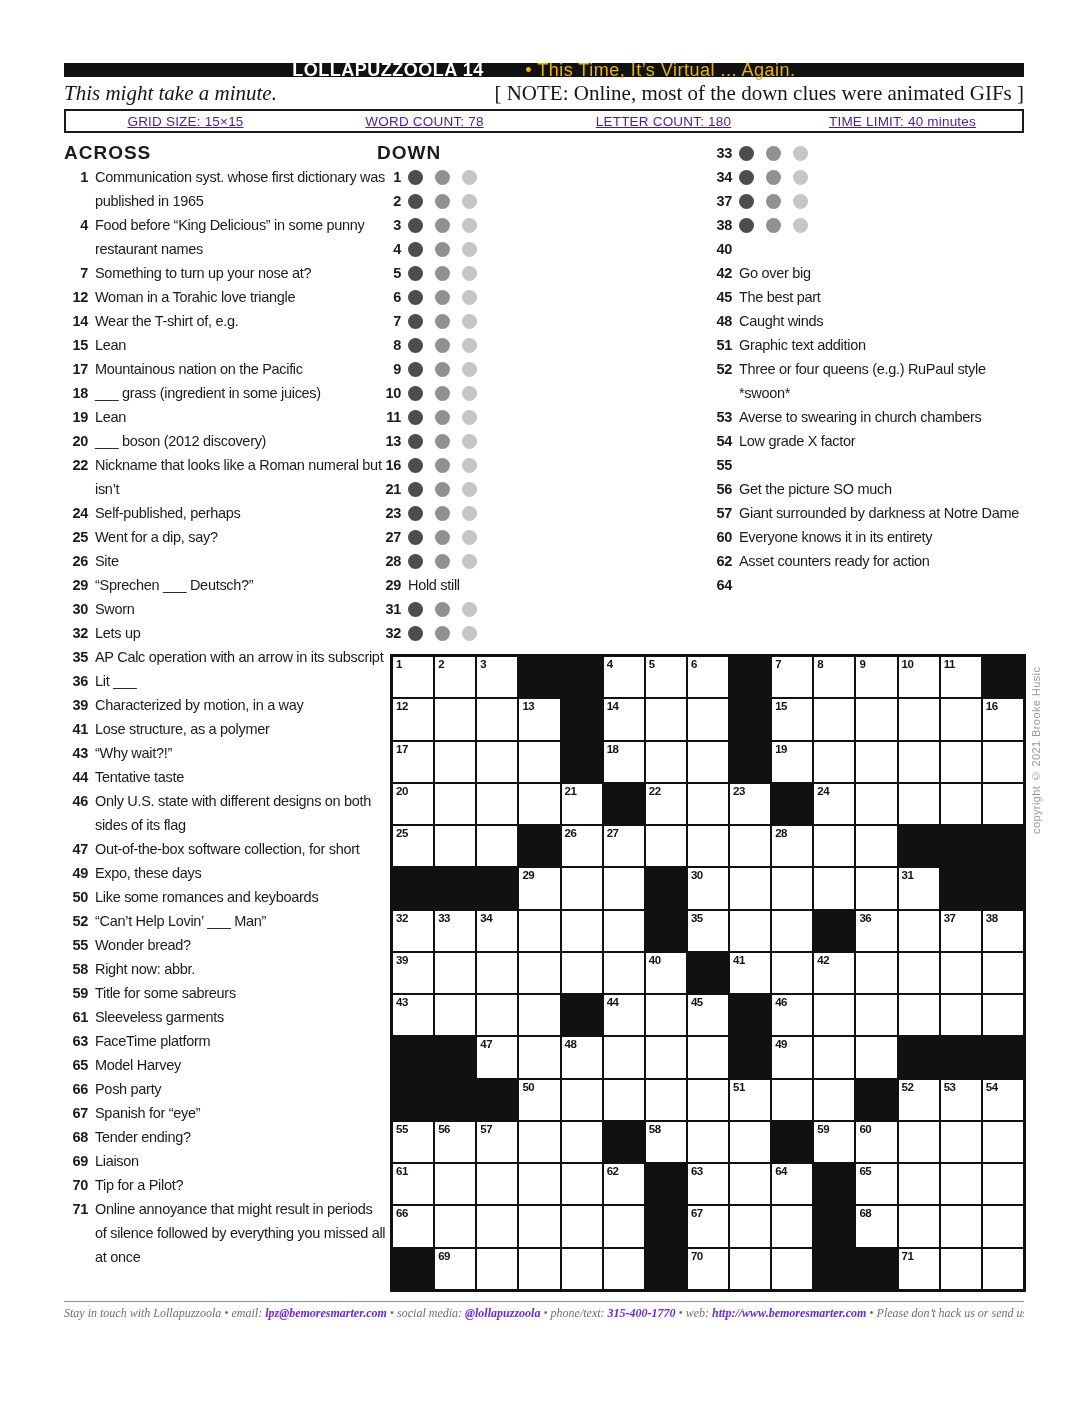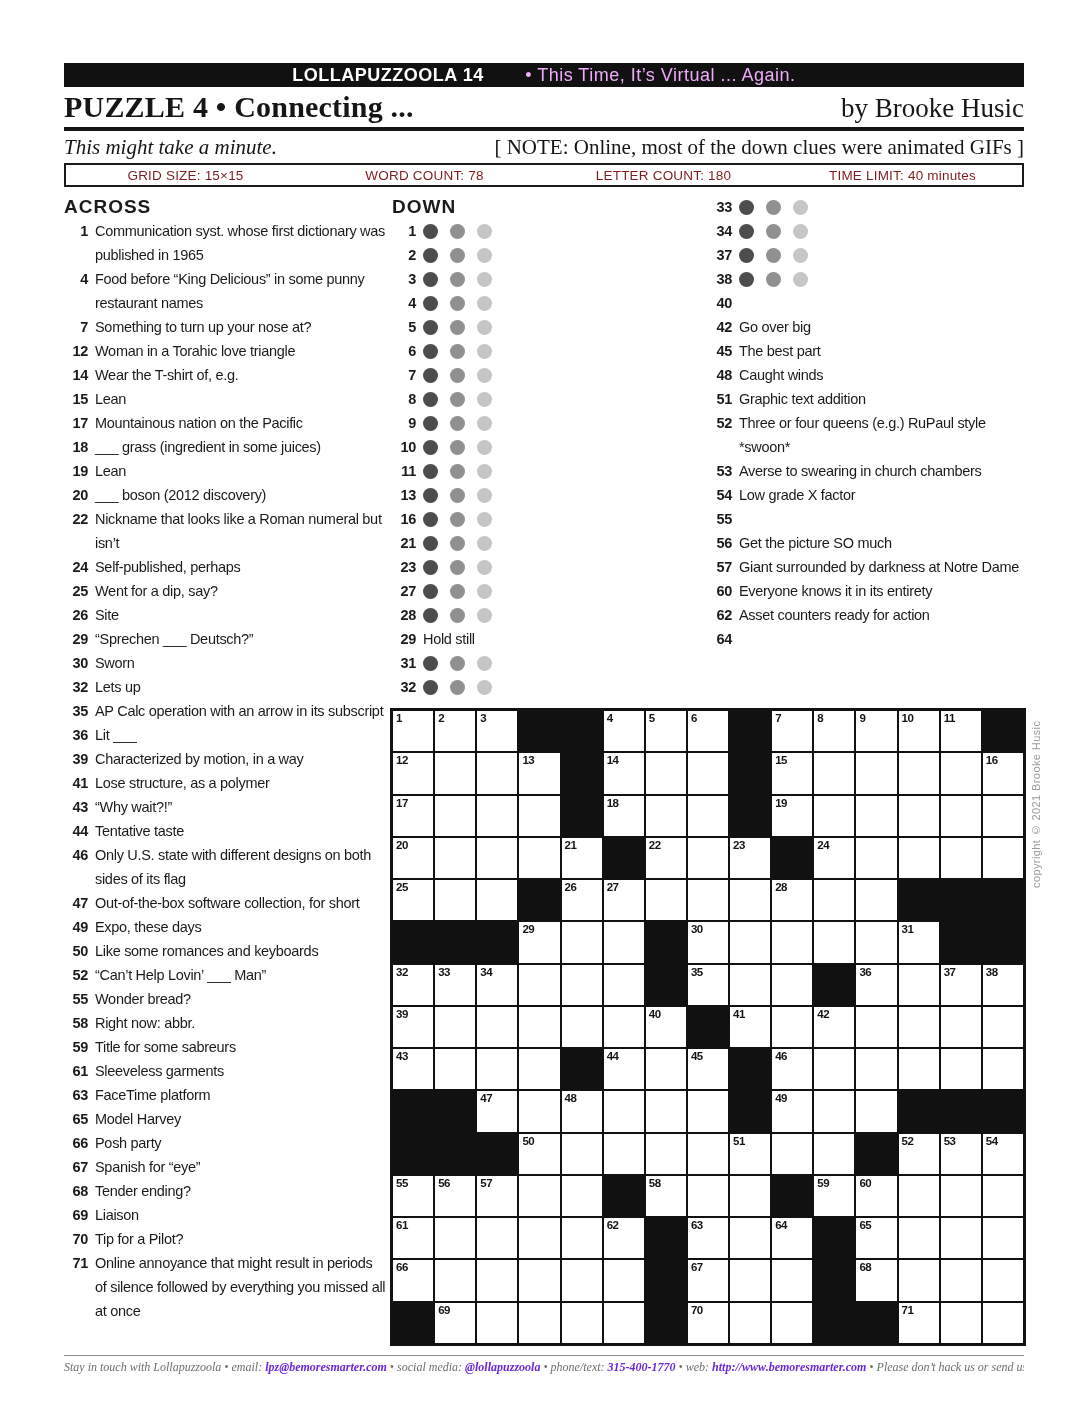--- a/index.html
+++ b/index.html
@@ -1,43 +1,43 @@
 <!DOCTYPE html>
 <html style="--dot-dark: #4d4d4d; --dot-mid: #909090; --dot-light: #c6c6c6; --ink: #111111;"><head>
 <meta charset="utf-8">
 <style>
   * { margin:0; padding:0; box-sizing:border-box; }
   html,body { width:1088px; height:1408px; background:#ffffff; overflow:hidden; }
   body { font-family:"Liberation Sans", sans-serif; color:#161616; }
   .page { width:1088px; height:1408px; padding:63px 64px 0 64px; position:relative; }
 
   
-  .topbar { height:24px; background:var(--ink,#111); color:#fff; display:flex; align-items:center; justify-content:center; font-size:18px; letter-spacing:.5px;gap:36px; }
+  .topbar { height:14px; background:var(--ink,#111); color:#fff; display:flex; align-items:center; justify-content:center; font-size:18px; letter-spacing:.5px;gap:36px; }
   .topbar .brand { font-weight:bold; color:#fefefe; }
-  .topbar .tagline { color:#f0abfc; white-space:pre; }
+  .topbar .tagline { color:#eab308; white-space:pre; }
 
   
   .titlerow { display:flex; justify-content:space-between; align-items:baseline; border-bottom:4px solid #151515; padding:3px 0 3px 0; height:44px; font-family:"Liberation Serif", serif; }
   .titlerow h1 { font-size:30px; font-weight:bold; letter-spacing:.2px; }
   .titlerow .byline { font-size:27px; }
 
   
   .subrow { display:flex; justify-content:space-between; align-items:center; height:30px; padding-top:3px; font-family:"Liberation Serif", serif; }
   .subrow .hint { font-style:italic; font-size:21px; }
   .subrow .note { font-size:21px; }
 
   
   .statsbar { margin-top:2px; border:2px solid #1a1a1a; height:24px; display:grid; grid-template-columns:1fr 1fr 1fr 1fr; align-items:center; }
-  .statsbar .stat { text-align:center; font-size:13.5px; color:#7f1d1d; letter-spacing:.2px; white-space:nowrap; }
+  .statsbar .stat { text-align:center; font-size:13.5px; color:#4c1d95; letter-spacing:.2px; white-space:nowrap;text-decoration:underline; }
 
   
   .content { position:relative; margin-top:8px; height:1160px; }
   .col { position:absolute; top:0; }
   .col-across { left:0; width:322px; }
-  .col-down  { left:328px; width:300px; }
+  .col-down  { left:313px; width:300px; }
   .col-down2 { left:642px; width:322px; }
   .col h2 { font-size:19px; line-height:24px; letter-spacing:1px; font-weight:bold; color:#1b1b1b; }
 
   .clue { display:flex; line-height:24px; font-size:14.5px; letter-spacing:-0.3px; color:#1b1b1b; }
   .clue .cnum { width:24px; min-width:24px; text-align:right; font-weight:bold; margin-right:7px; }
   .col-down2 .clue .cnum { width:26px; min-width:26px; }
   .clue .ctxt { flex:1; }
   .ctxt.dots { display:inline-flex; align-items:center; gap:12px; }
   .dot { width:15px; height:15px; border-radius:50%; display:inline-block; }
   .d1 { background:var(--dot-dark,#4d4d4d); }
@@ -60,24 +60,20 @@
 </head>
 <body>
 
 <div class="page">
 
   <header class="topbar">
     <span class="brand">LOLLAPUZZOOLA 14</span>
       <span class="tagline"> • This Time, It’s Virtual ... Again.</span>
   </header>
 
-  <div class="titlerow">
-    <h1>PUZZLE 4 • Connecting ...</h1>
-    <div class="byline">by Brooke Husic</div>
-  </div>
 
   <div class="subrow">
     <div class="hint">This might take a minute.</div>
     <div class="note">[ NOTE: Online, most of the down clues were animated GIFs ]</div>
   </div>
 
   <div class="statsbar">
     <span class="stat">GRID SIZE: 15×15</span>
     <span class="stat">WORD COUNT: 78</span>
     <span class="stat">LETTER COUNT: 180</span>

